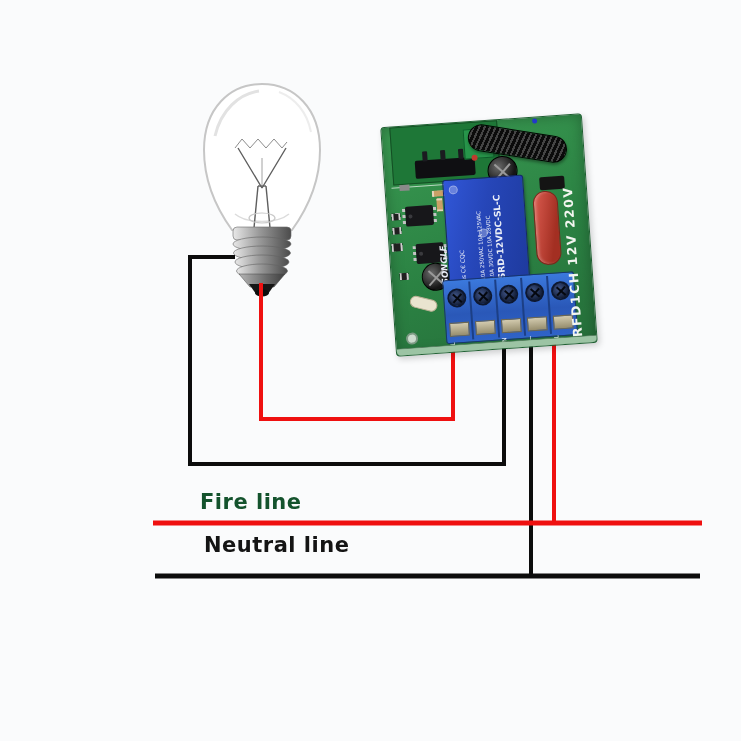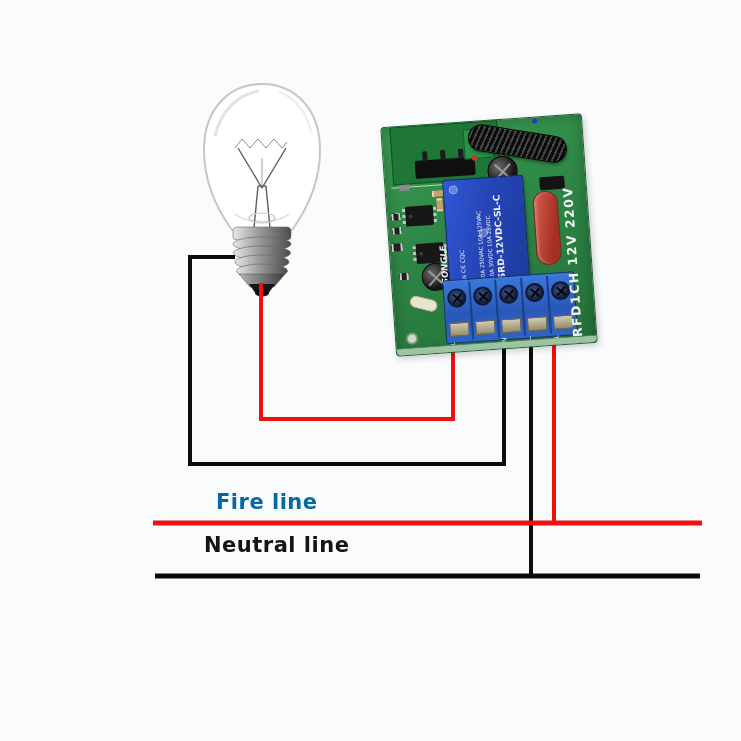--- a/index.html
+++ b/index.html
@@ -79,21 +79,21 @@
     border:2px solid #0e1830;}
   .screw i,.screw b{position:absolute;left:10%;top:48%;width:80%;height:2px;background:#05080f;}
   .screw i{transform:rotate(45deg);} .screw b{transform:rotate(-45deg);}
   .clamp{top:42px;width:20px;height:14px;background:linear-gradient(#d3cbaf,#968d6d);border:1px solid #6f684e;}
   .side-text{left:188px;top:208px;width:150px;height:14px;transform-origin:left bottom;transform:rotate(-90deg);
     color:#f2f5f0;font-size:12.5px;font-weight:600;letter-spacing:1.5px;white-space:nowrap;}
   .tmark{width:12px;height:8px;transform-origin:left bottom;transform:rotate(-90deg);
     color:#fff;font-size:6px;line-height:8px;}
   
   .line-label{position:absolute;z-index:4;font-weight:700;font-size:21px;letter-spacing:.5px;}
-  .fire-label{left:216px;top:490px;color:#0369a1;}
+  .fire-label{left:200px;top:490px;color:#14532d;}
   .neutral-label{left:204px;top:533px;color:#141414;}
 </style>
 </head>
 <body>
 
 <div class="bulb-wrap">
   <svg width="180" height="235" viewBox="0 0 180 235">
 
     <path d="M57,168 C44,150 29,122 29,88 C29,46 55,22 87,22 C119,22 145,46 145,88 C145,122 130,150 117,168 Z" fill="#ffffff" stroke="#c6c6c6" stroke-width="2"></path>
     <path d="M40,74 C46,48 64,32 84,29" fill="none" stroke="#e2e2e2" stroke-width="3"></path>

